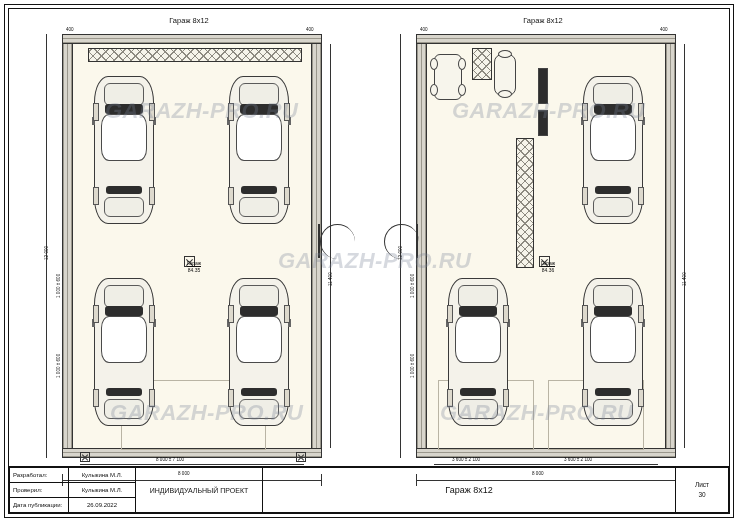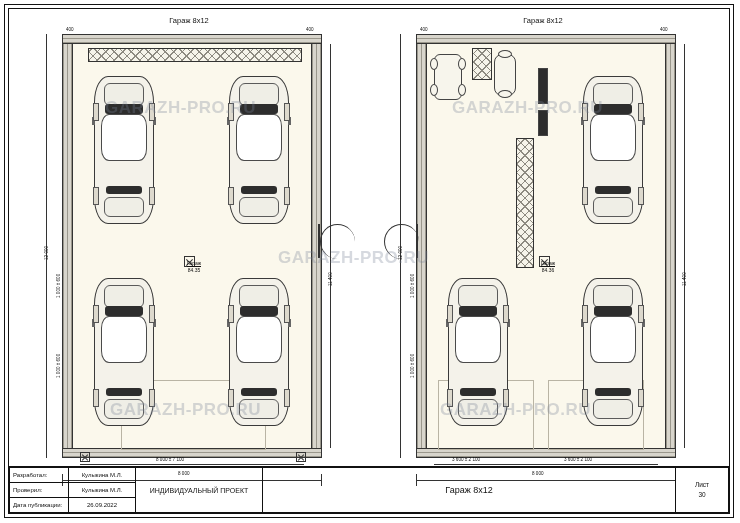--- a/index.html
+++ b/index.html
@@ -57,21 +57,21 @@
   
   .ladder{position:absolute;border:1px solid #333;background:#f6f4ea;
           background-image:repeating-linear-gradient(45deg,#8d8a80 0 1px,transparent 1px 6px),
                            repeating-linear-gradient(-45deg,#8d8a80 0 1px,transparent 1px 6px);}
 
   
   .glyph{position:absolute;border:1px solid #444;background:#f7f5ec;box-sizing:border-box;}
   .glyph.round{border-radius:50%;}
 
   
-  .wm{position:absolute;color:rgba(120,130,150,.30);font-size:17px;font-weight:bold;letter-spacing:.5px;font-family:"Liberation Sans",sans-serif;white-space:nowrap;}
+  .wm{position:absolute;color:rgba(120,130,150,.30);font-size:22px;font-weight:bold;letter-spacing:.5px;font-family:"Liberation Sans",sans-serif;white-space:nowrap;font-style:italic;}
 
   
   .tb{position:absolute;left:9px;top:466px;width:720px;height:47px;border-top:1px solid #111;box-sizing:border-box;}
   .tb table{border-collapse:collapse;width:100%;height:100%;font-size:6px;}
   .tb td{border:1px solid #111;padding:0 3px;color:#111;}
   .c1{width:52px;}
   .c2{width:60px;text-align:center;}
   .c3{width:120px;text-align:center;font-size:7px;}
   .c4{text-align:center;}
   .c5{width:46px;text-align:center;}

